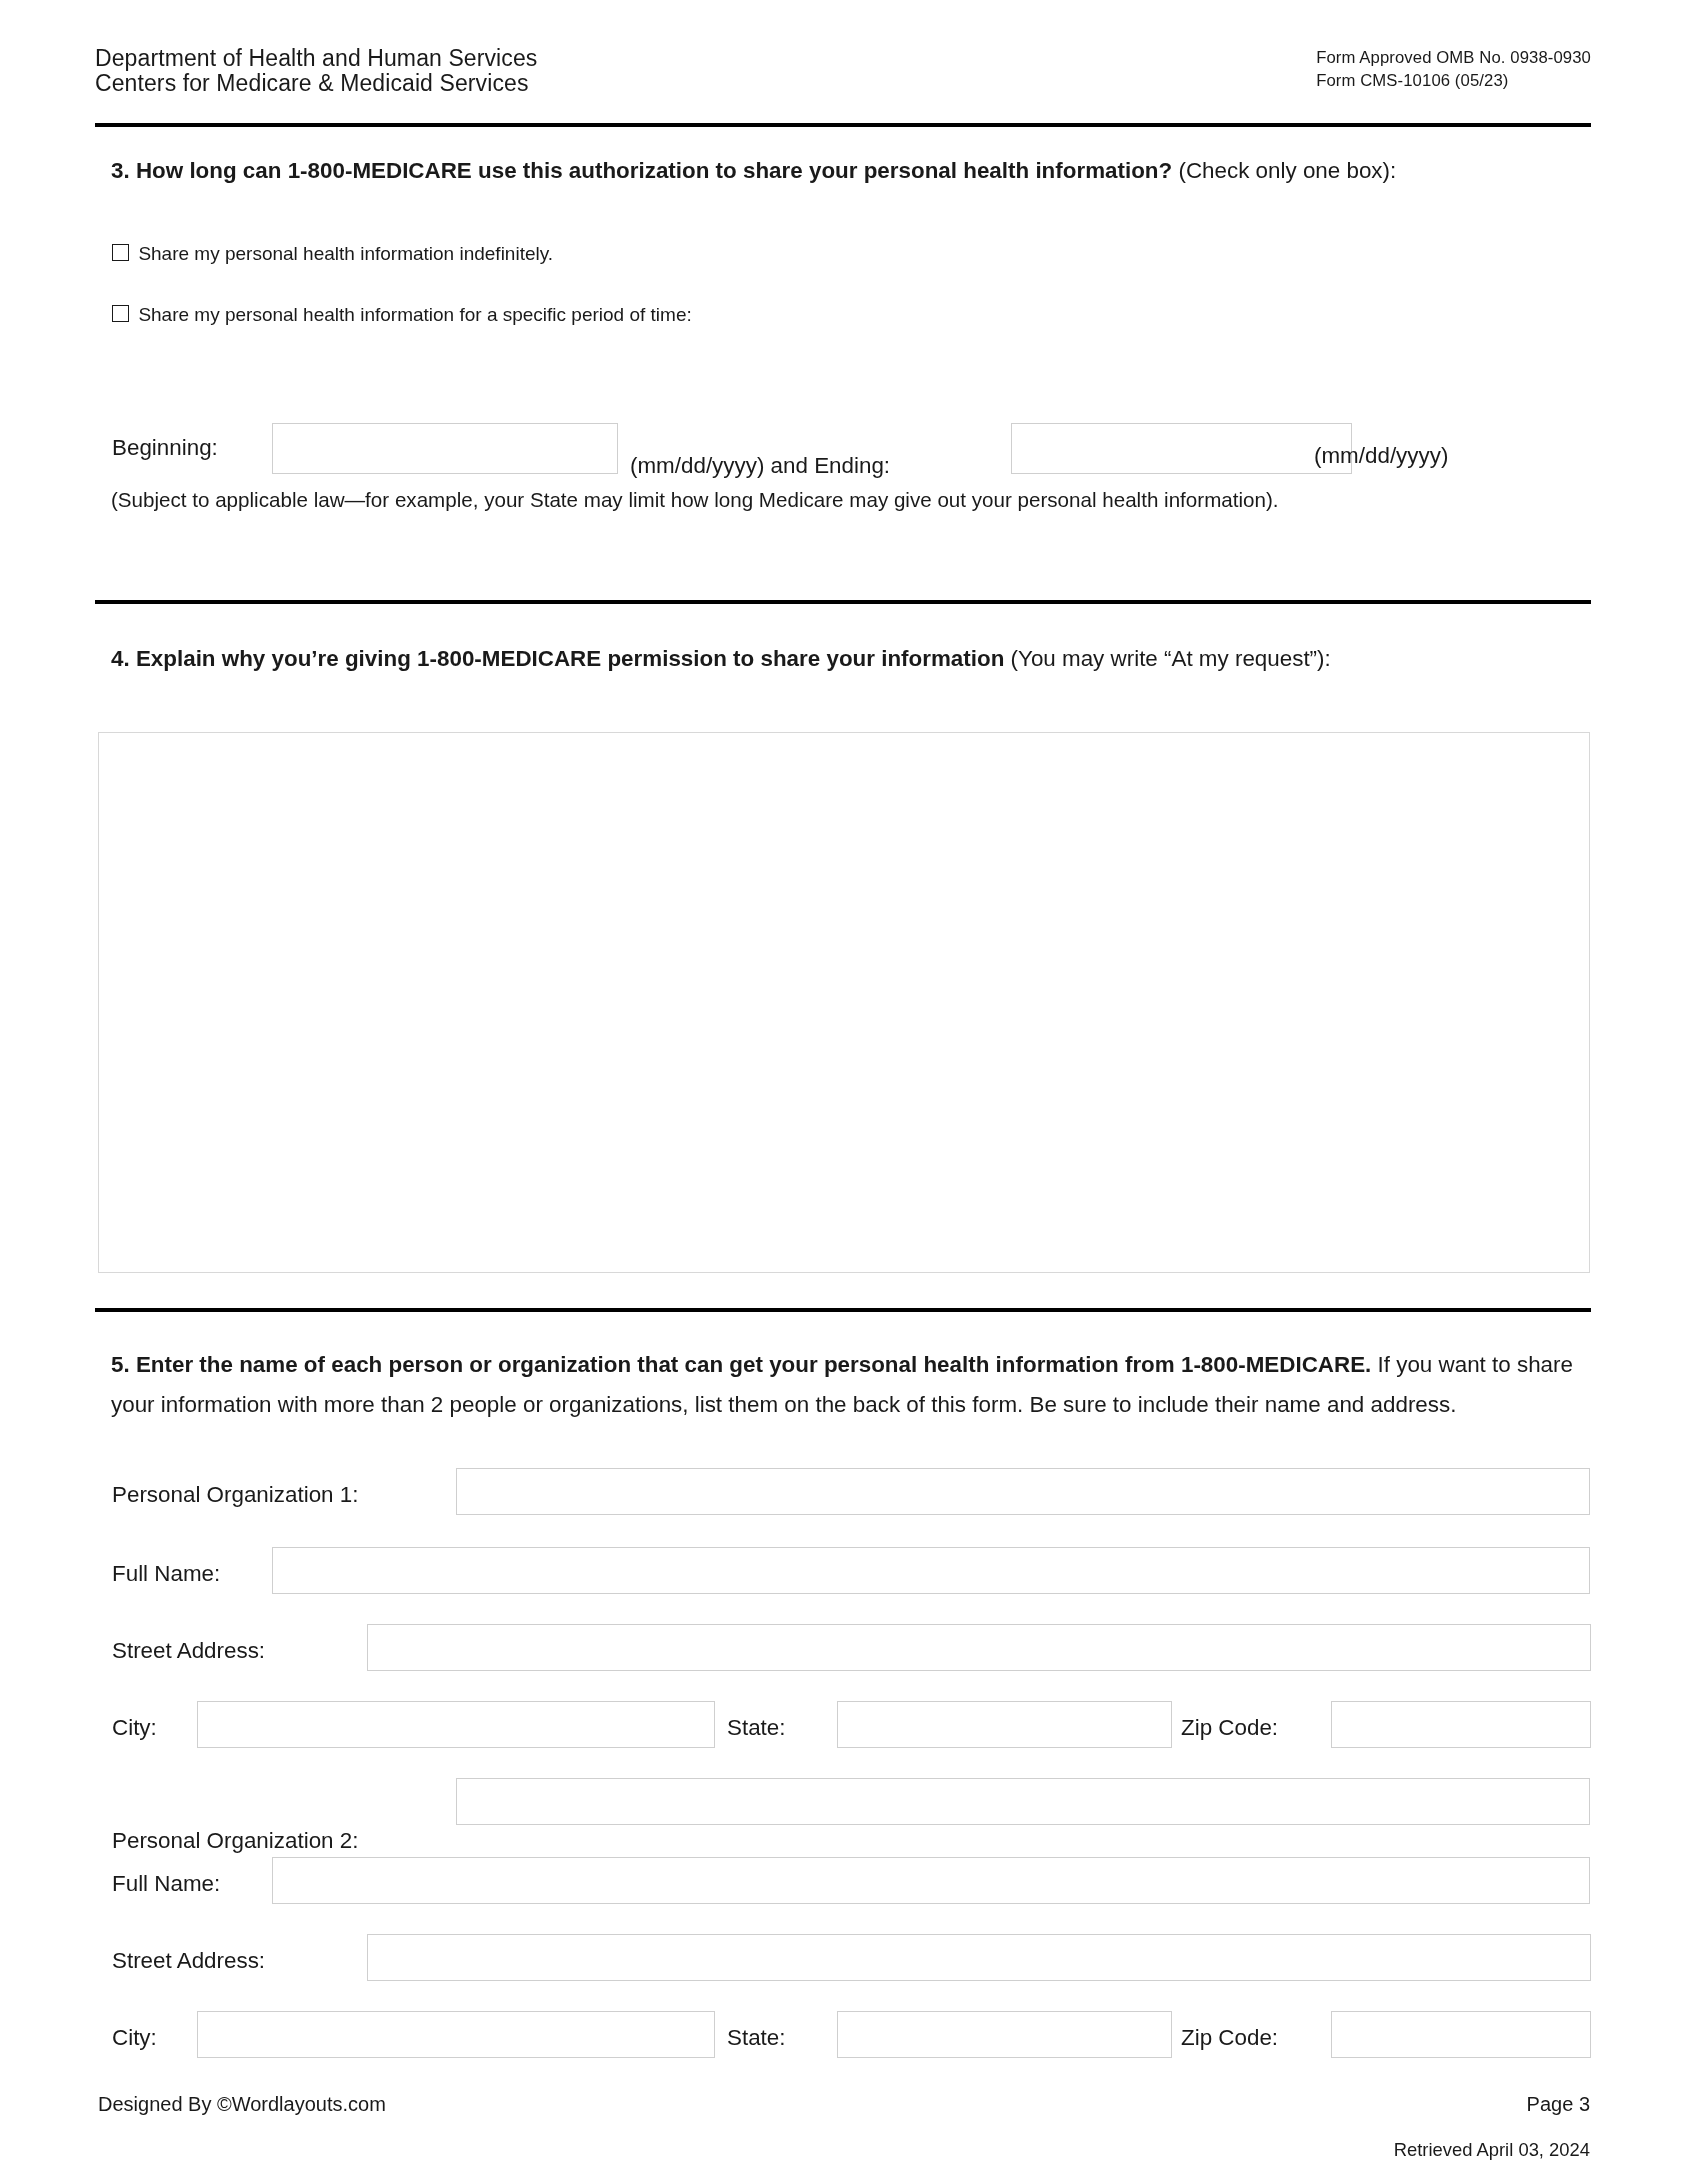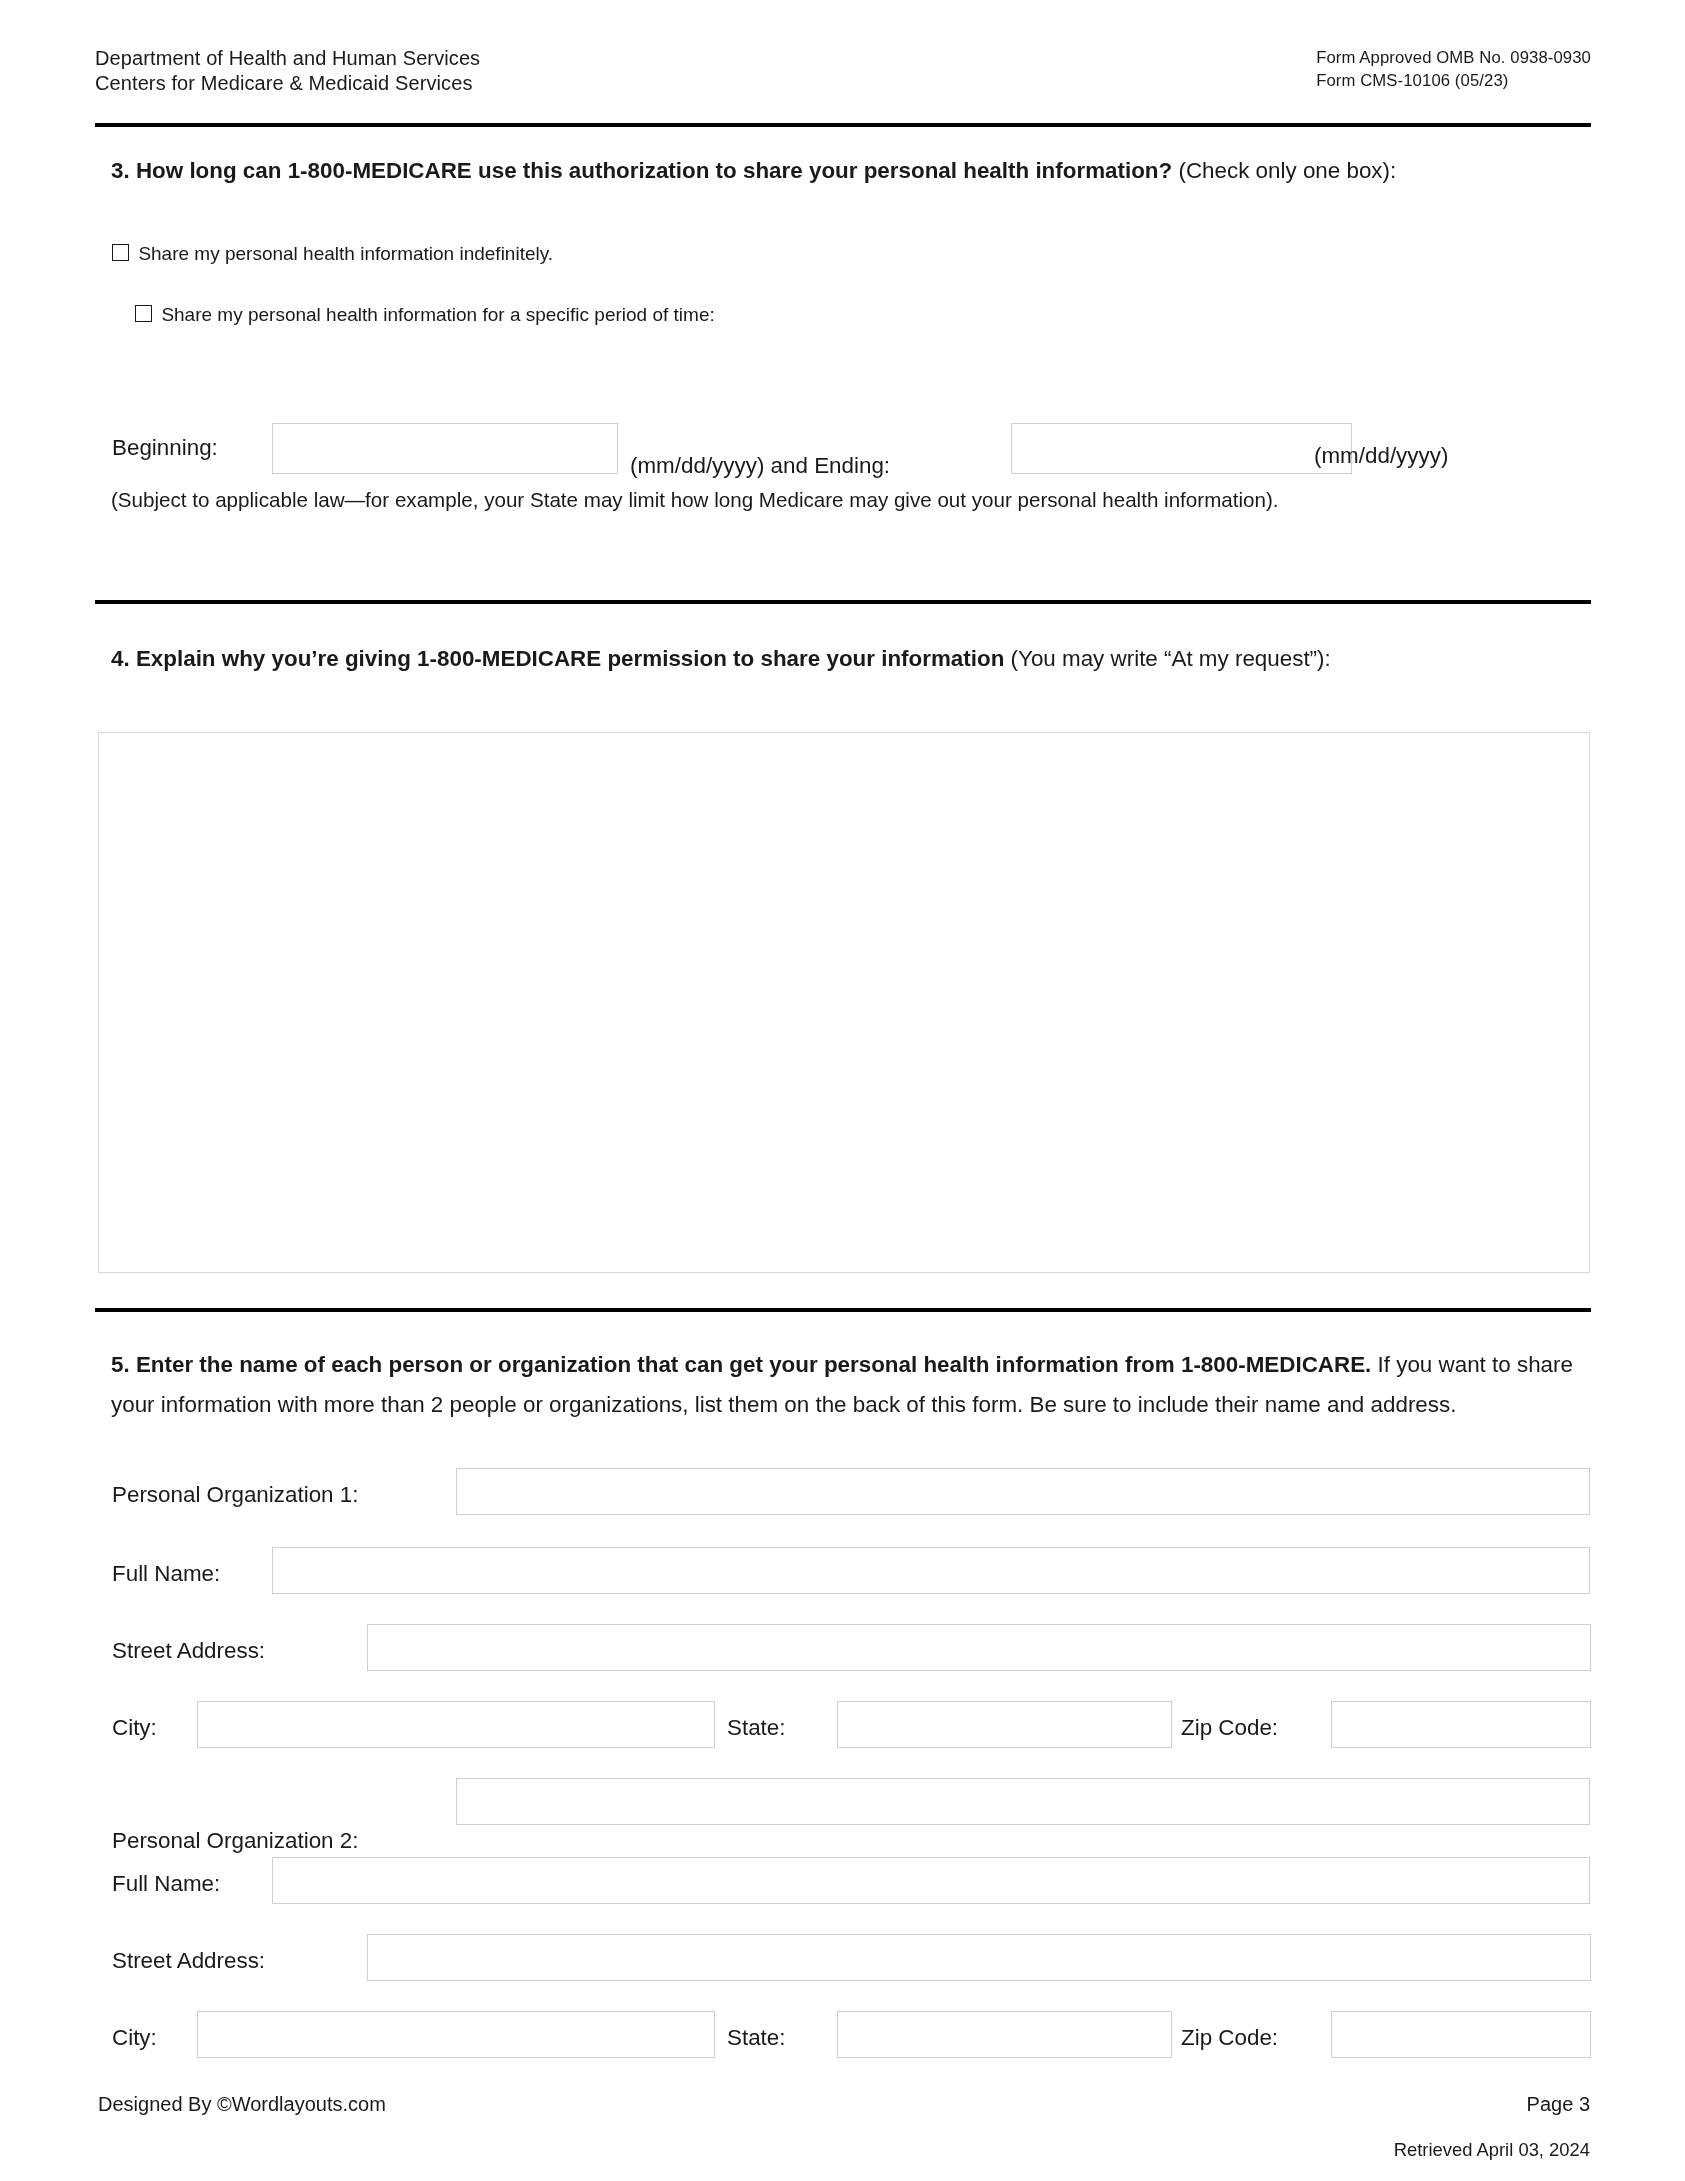--- a/index.html
+++ b/index.html
@@ -29,21 +29,21 @@
     left: 95px;
     top: 46px;
     width: 1496px;
     display: flex;
     justify-content: space-between;
     align-items: flex-start;
   }
   .header-left { text-align: left; }
   .header-right { text-align: left; }
   .header-line {
-    font-size: 20px;
+    font-size: 23px;
     line-height: 24.6px;
     letter-spacing: 0.1px;
     white-space: nowrap;
     font-weight: 400;
   }
   .header-right .header-line {
     font-size: 16.7px;
     line-height: 23px;
   }
   .header-rule {
@@ -153,21 +153,21 @@
   <div class="header-rule"></div>
 
   <div class="para" style="top:151px;">
     <span class="q-strong">3. How long can 1-800-MEDICARE use this authorization to share your personal health information?</span><span> (Check only one box):</span>
   </div>
 
   <div class="checkline" style="top:239px;">
     <span class="cbox"></span><span>Share my personal health information indefinitely.</span>
   </div>
 
-  <div class="checkline" style="top:300px;margin-left:23px;">
+  <div class="checkline" style="top:300px;">
     <span class="cbox"></span><span>Share my personal health information for a specific period of time:</span>
   </div>
 
   <div class="flabel" style="left:112px; top:435px;">Beginning:</div>
   <div class="fbox" style="left:272px; top:423px; width:346px; height:51px;">
     
   </div>
   <div class="flabel" style="left:630px; top:453px;">(mm/dd/yyyy) and Ending:</div>
   <div class="fbox" style="left:1011px; top:423px; width:341px; height:51px;">
     

